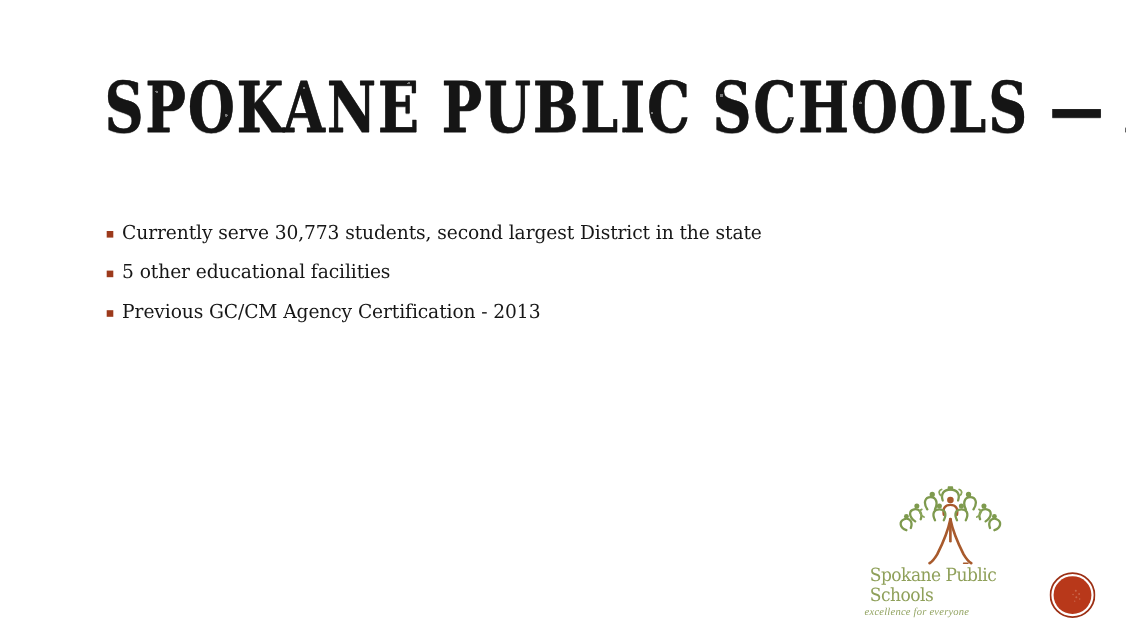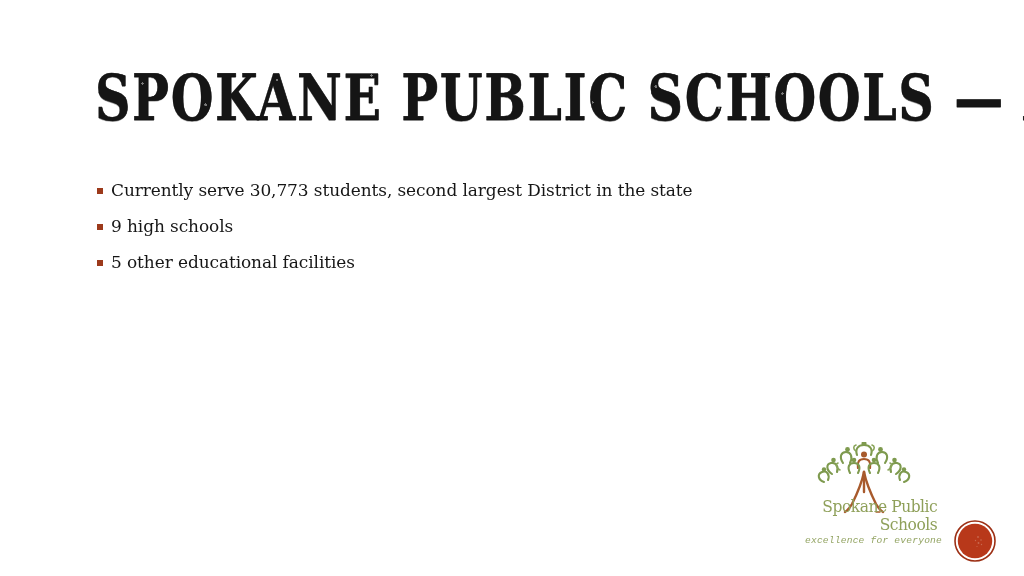--- a/index.html
+++ b/index.html
@@ -75,21 +75,21 @@
       radial-gradient(circle at 10% 88%, #fff 0 1.0px, transparent 1.1px),
       radial-gradient(circle at 35% 10%, #fff 0 1.1px, transparent 1.2px),
       radial-gradient(circle at 60% 92%, #fff 0 1.1px, transparent 1.2px),
       radial-gradient(circle at 85% 12%, #fff 0 1.0px, transparent 1.1px);
   }
 
   
   #bullet-list {
     position: absolute;
     left: 97px;
-    top: 172px;
+    top: 194px;
     width: 820px;
     list-style: none;
     margin: 0;
     padding: 0;
   }
   .bullet-row {
     position: relative;
     height: 36px;
     display: flex;
     align-items: center;
@@ -124,36 +124,36 @@
   #logo-tree-wrap {
     position: absolute;
     left: 26px;
     top: 0;
     width: 104px;
     height: 74px;
   }
   #logo-wordmark {
     position: absolute;
     left: 0;
-    top: 56px;
+    top: 72px;
     width: 156px;
-    text-align: right;
+    text-align: left;
   }
   #logo-name {
     display: block;
     font-family: "DejaVu Serif", "Liberation Serif", serif;
     font-size: 16.5px;
     line-height: 18px;
     color: #8fa05a;
     letter-spacing: -0.5px;
     transform: scaleX(0.94);
   }
   #logo-tagline {
     display: block;
-    font-family: Liberation Mono, monospace;
+    font-family: Liberation Serif, serif;
     font-style: italic;
     font-size: 9.6px;
     line-height: 12px;
     color: #93a463;
     letter-spacing: 0.2px;
     margin-top: 1px;
   }
 
   
   #seal {
@@ -177,30 +177,30 @@
   <ul id="bullet-list">
 
     <li class="bullet-row">
       <span class="bullet-marker"></span>
       <span class="bullet-text">Currently serve 30,773 students, second largest District in the state</span>
     </li>
 
 
 
 
-    <li class="bullet-row">
-      <span class="bullet-marker"></span>
-      <span class="bullet-text">9 high schools</span>
-    </li>
 
     <li class="bullet-row">
       <span class="bullet-marker"></span>
       <span class="bullet-text">5 other educational facilities</span>
     </li>
 
+    <li class="bullet-row">
+      <span class="bullet-marker"></span>
+      <span class="bullet-text">Previous GC/CM Agency Certification - 2013</span>
+    </li>
 
   </ul>
 
   <div id="logo-block">
 
     <div id="logo-tree-wrap">
       <svg viewBox="0 0 104 74" width="104" height="74" aria-hidden="true">
         <g fill="none" stroke-linecap="round" stroke-linejoin="round">
 
           <g stroke="#a85a2c" stroke-width="2.4">

